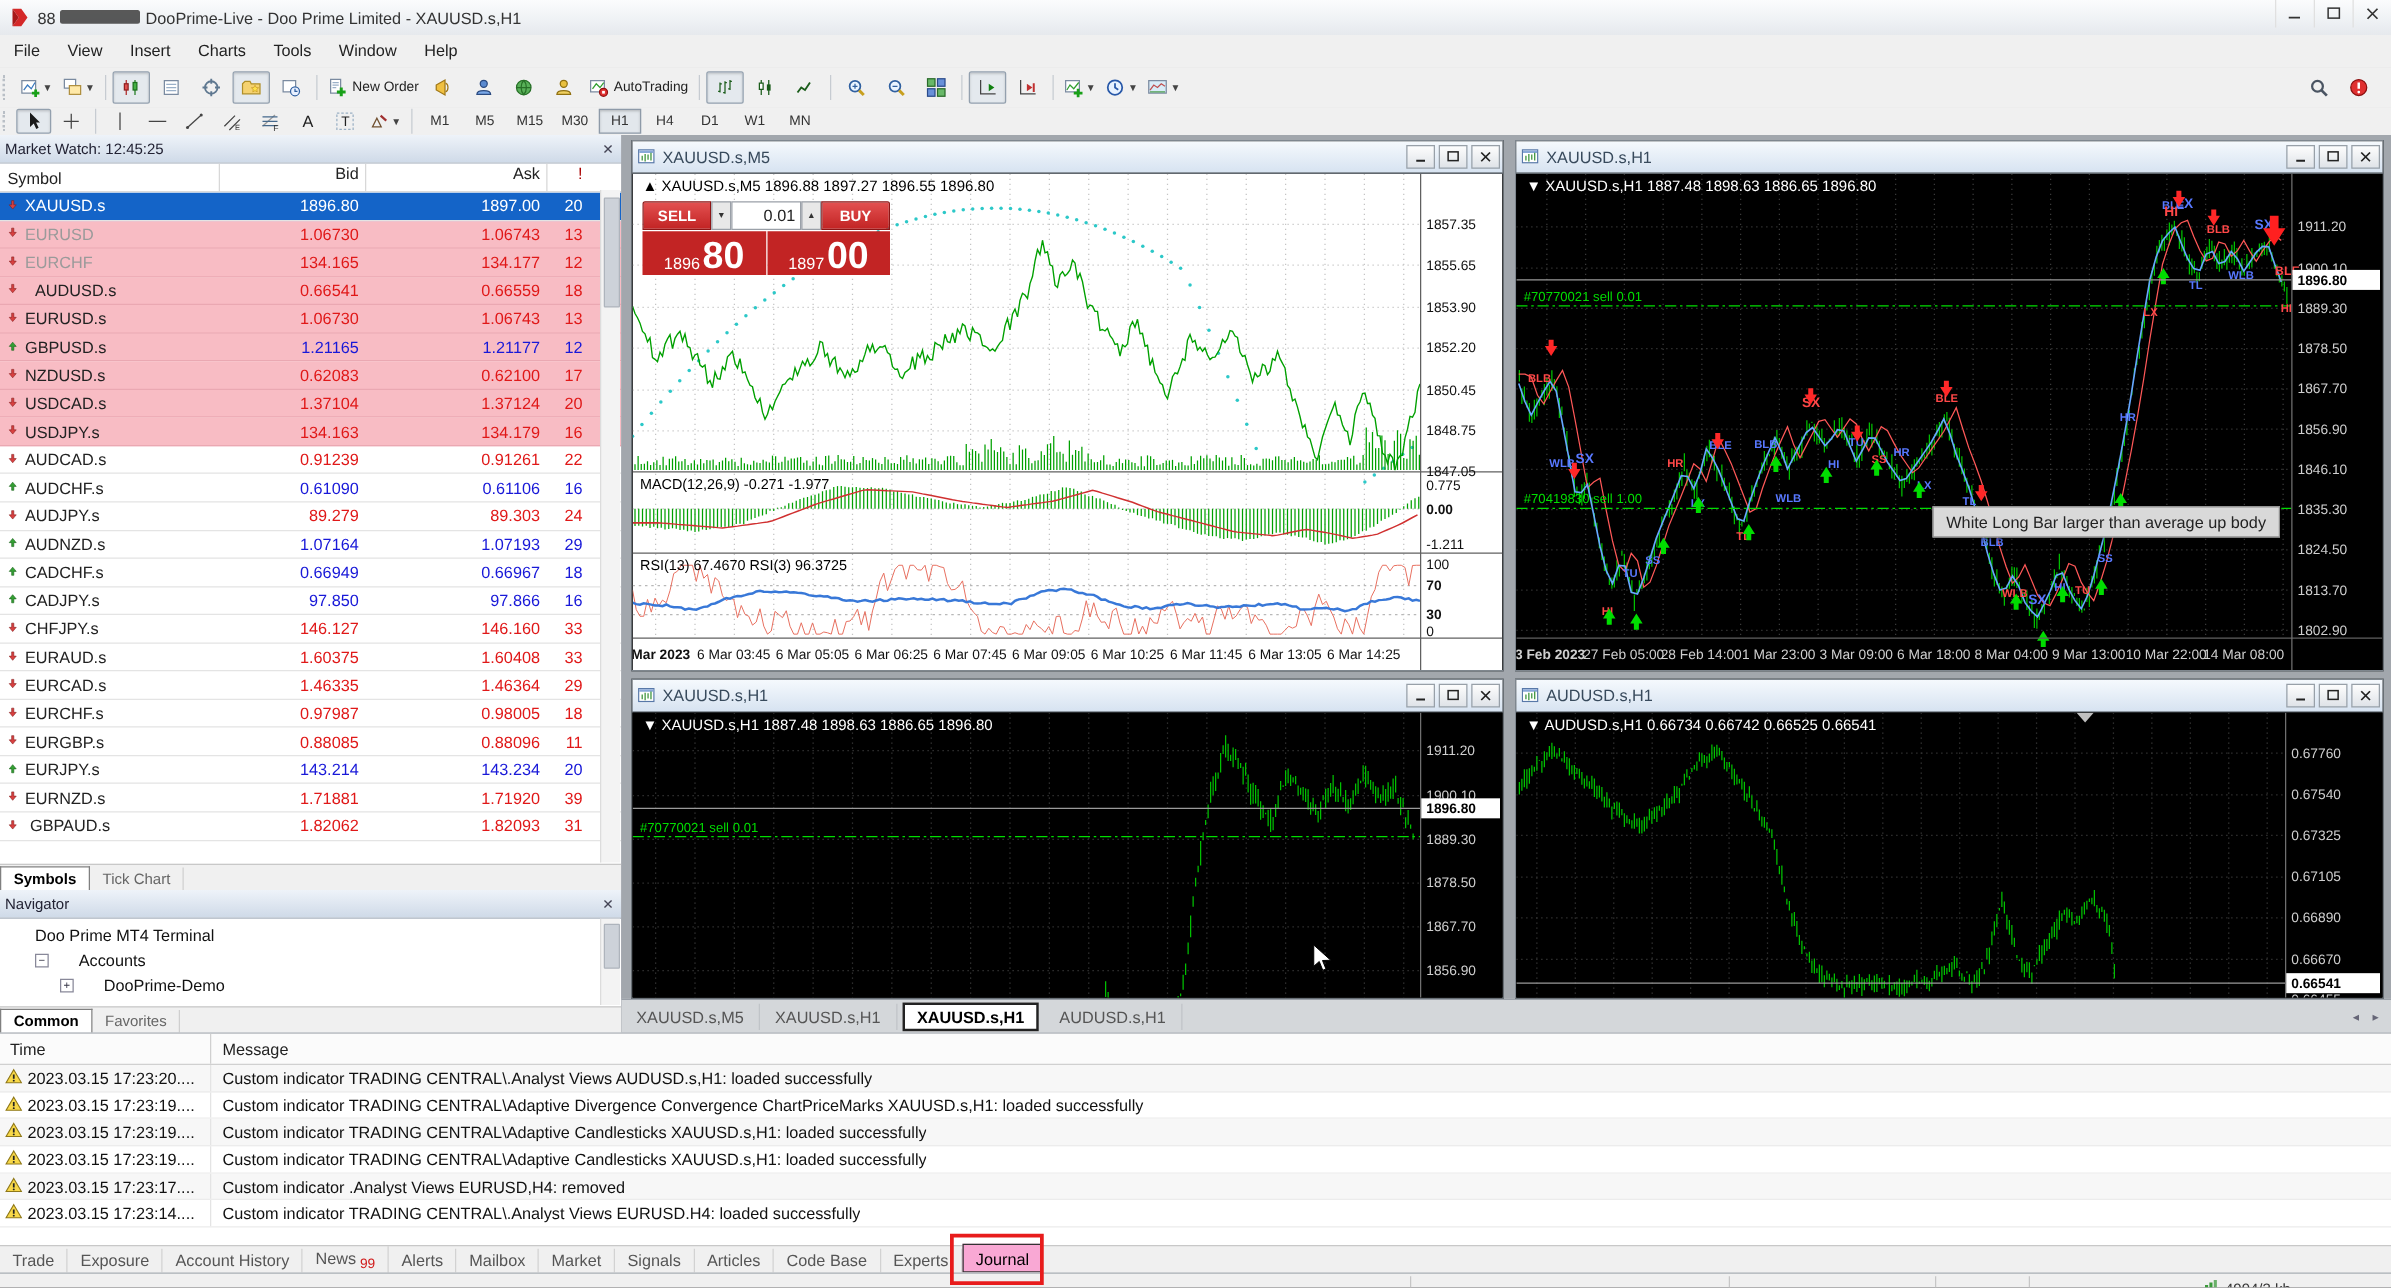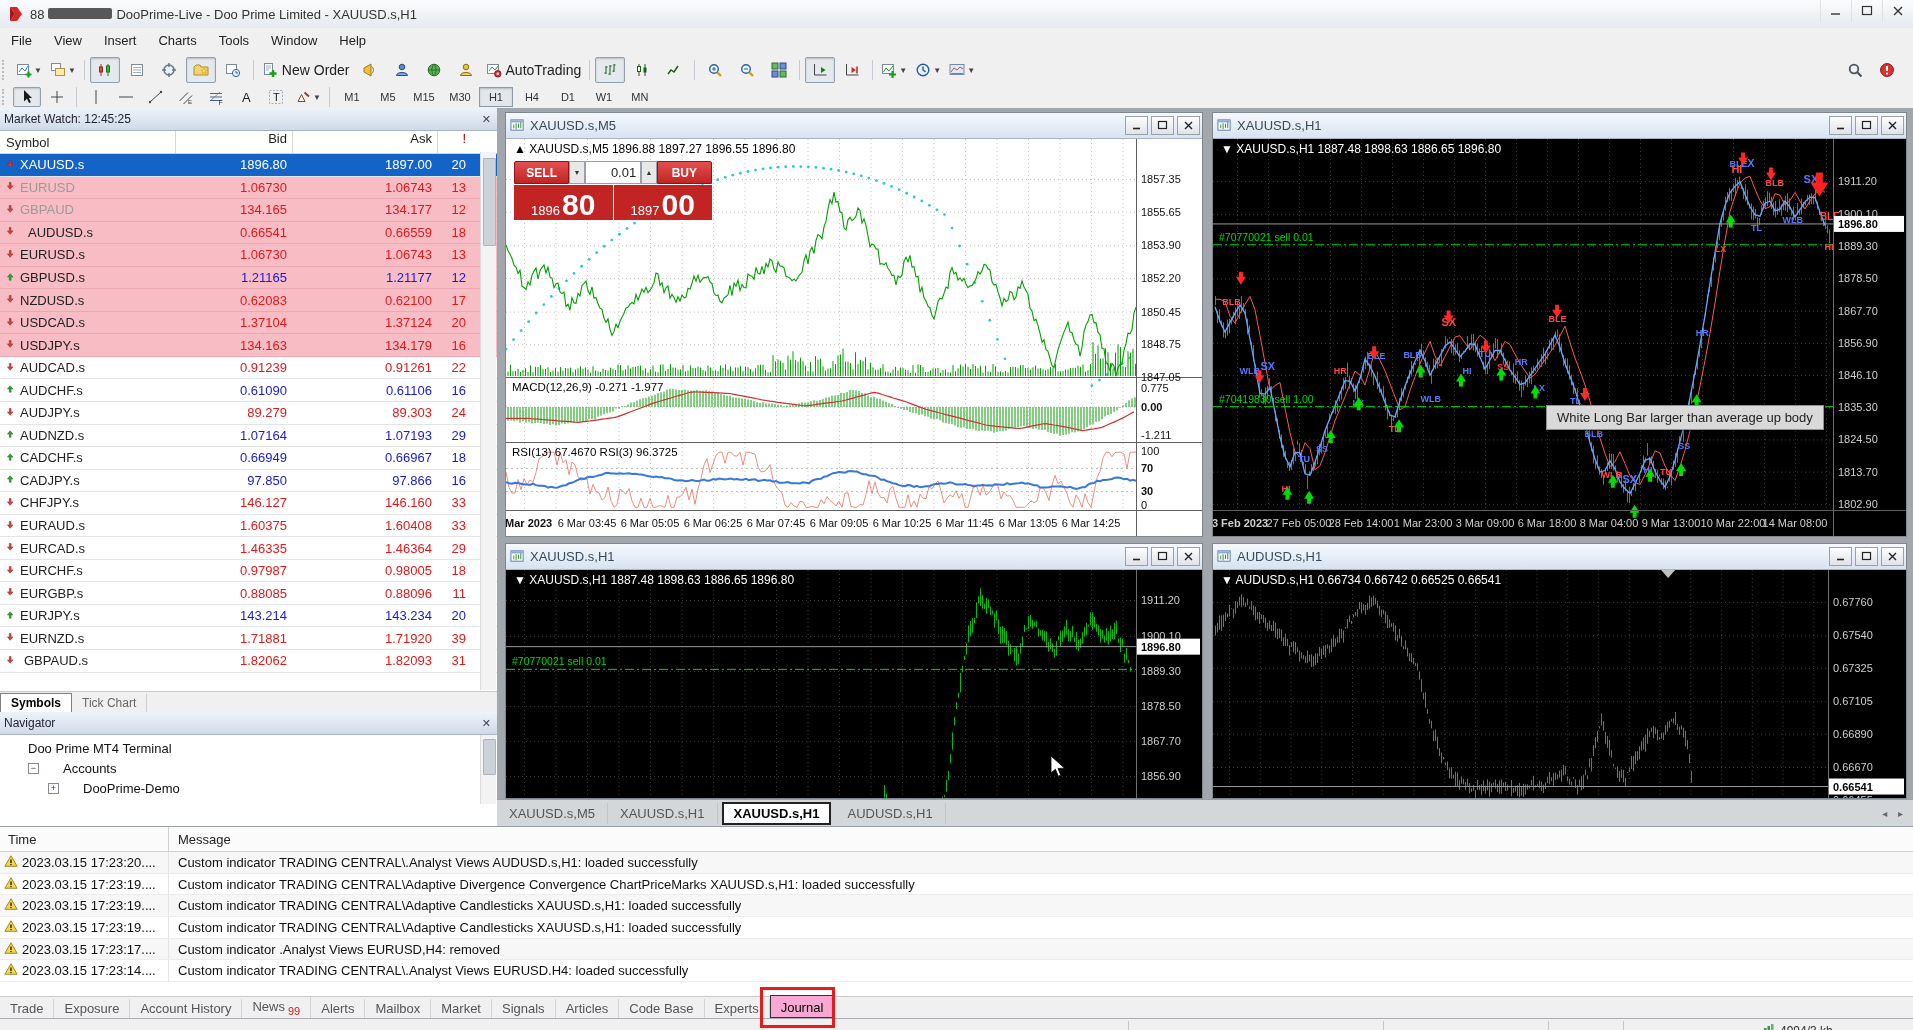--- a/index.html
+++ b/index.html
@@ -17,21 +17,21 @@
   .menubar{position:absolute;left:0;top:28px;width:100%;height:26px;background:#f0f0f0;
     border-bottom:1px solid #e2e2e2;display:flex;align-items:center;font-size:13px;color:#222;}
   .mitem{padding:0 11px;line-height:26px;}
   .toolbar{position:absolute;left:0;width:100%;background:#f0f0f0;display:flex;align-items:center;}
   #toolbar1{top:54px;height:32px;border-bottom:1px solid #e4e4e4;}
   #toolbar2{top:86px;height:22px;border-bottom:1px solid #b9bfc6;}
   .grip{width:5px;height:20px;margin:0 3px 0 2px;border-left:2px dotted #b9bfc6;}
   .tbtn{height:24px;min-width:24px;display:inline-flex;align-items:center;justify-content:center;
     border:1px solid transparent;border-radius:2px;margin:0 1px;padding:0 2px;}
   .tbtn.pressed{border:1px solid #93a0ae;background:#e4e9ee;box-shadow:inset 0 1px 2px rgba(0,0,0,.18);}
-  .tbtn .lbl{font-size:14px;margin-left:4px;white-space:nowrap;}
+  .tbtn .lbl{font-size:11px;margin-left:4px;white-space:nowrap;}
   .caret{font-size:8px;color:#444;margin-left:2px;}
   .tsep{width:1px;height:20px;background:#c6cbd1;margin:0 4px;}
   .tbtn.small{height:18px;min-width:22px;}
   .tfbtn{height:18px;min-width:26px;display:inline-flex;align-items:center;justify-content:center;
     font-size:11px;color:#333;border:1px solid transparent;margin:0 1px;padding:0 3px;}
   .tfbtn.pressed{border:1px solid #8e9aa8;background:#e2e7ec;box-shadow:inset 0 1px 2px rgba(0,0,0,.2);}
   
   .panel{position:absolute;left:0;width:497px;background:#fff;border-right:1px solid #9aa0a8;}
   .phead{height:22px;background:linear-gradient(#eef3f9,#cfdae8);border-bottom:1px solid #aab4c0;
     display:flex;align-items:center;font-size:12px;color:#223;padding-left:4px;}
@@ -445,21 +445,21 @@
           </span>
           <span class="mwc c-bid val-red">1.06730</span>
           <span class="mwc c-ask val-red">1.06743</span>
           <span class="mwc c-spr val-red">13</span>
         </div>
         <div class="mwrow pink">
           <span class="mwc c-sym">
             <svg width="12" height="12" viewBox="0 0 16 16">
               <path d="M4.5 6.5h2.6V2h2.3v4.5H12L8.2 11z" fill="#d84040" stroke="#801818" stroke-width="0.6"></path>
             </svg>
-            <span class="sym-muted" style="margin-left: 4px;">GBPAUD</span>
+            <span class="sym-muted" style="margin-left: 4px;">EURCHF</span>
           </span>
           <span class="mwc c-bid val-red">134.165</span>
           <span class="mwc c-ask val-red">134.177</span>
           <span class="mwc c-spr val-red">12</span>
         </div>
         <div class="mwrow pink">
           <span class="mwc c-sym">
             <svg width="12" height="12" viewBox="0 0 16 16">
               <path d="M4.5 6.5h2.6V2h2.3v4.5H12L8.2 11z" fill="#d84040" stroke="#801818" stroke-width="0.6"></path>
             </svg>
@@ -705,20 +705,24 @@
         </div>
         <div class="navrow" style="padding-left: 48px;">
           <span class="expbox">+</span>
           <svg width="15" height="15" viewBox="0 0 16 16"></svg>
           <span style="margin-left: 5px;">DooPrime-Demo</span>
         </div>
       </div>
     <div class="scrolltrack" style="right:1px;top:23px;height:69px;">
       <div class="scrollthumb" style="top:4px;height:34px;"></div>
     </div>
+    <div class="vtabs" id="navtabs" style="bottom:0;">
+        <span class="vtab active">Common</span>
+        <span class="vtab">Favorites</span>
+      </div>
   </div>
 
   <div id="mdi">
     <div id="charttabs">
         <span class="chtab">XAUUSD.s,M5</span>
         <span class="chtab">XAUUSD.s,H1</span>
         <span class="chtab active">XAUUSD.s,H1</span>
         <span class="chtab">AUDUSD.s,H1</span>
         <span class="chtabarrows">◂ ▸</span>
       </div>

